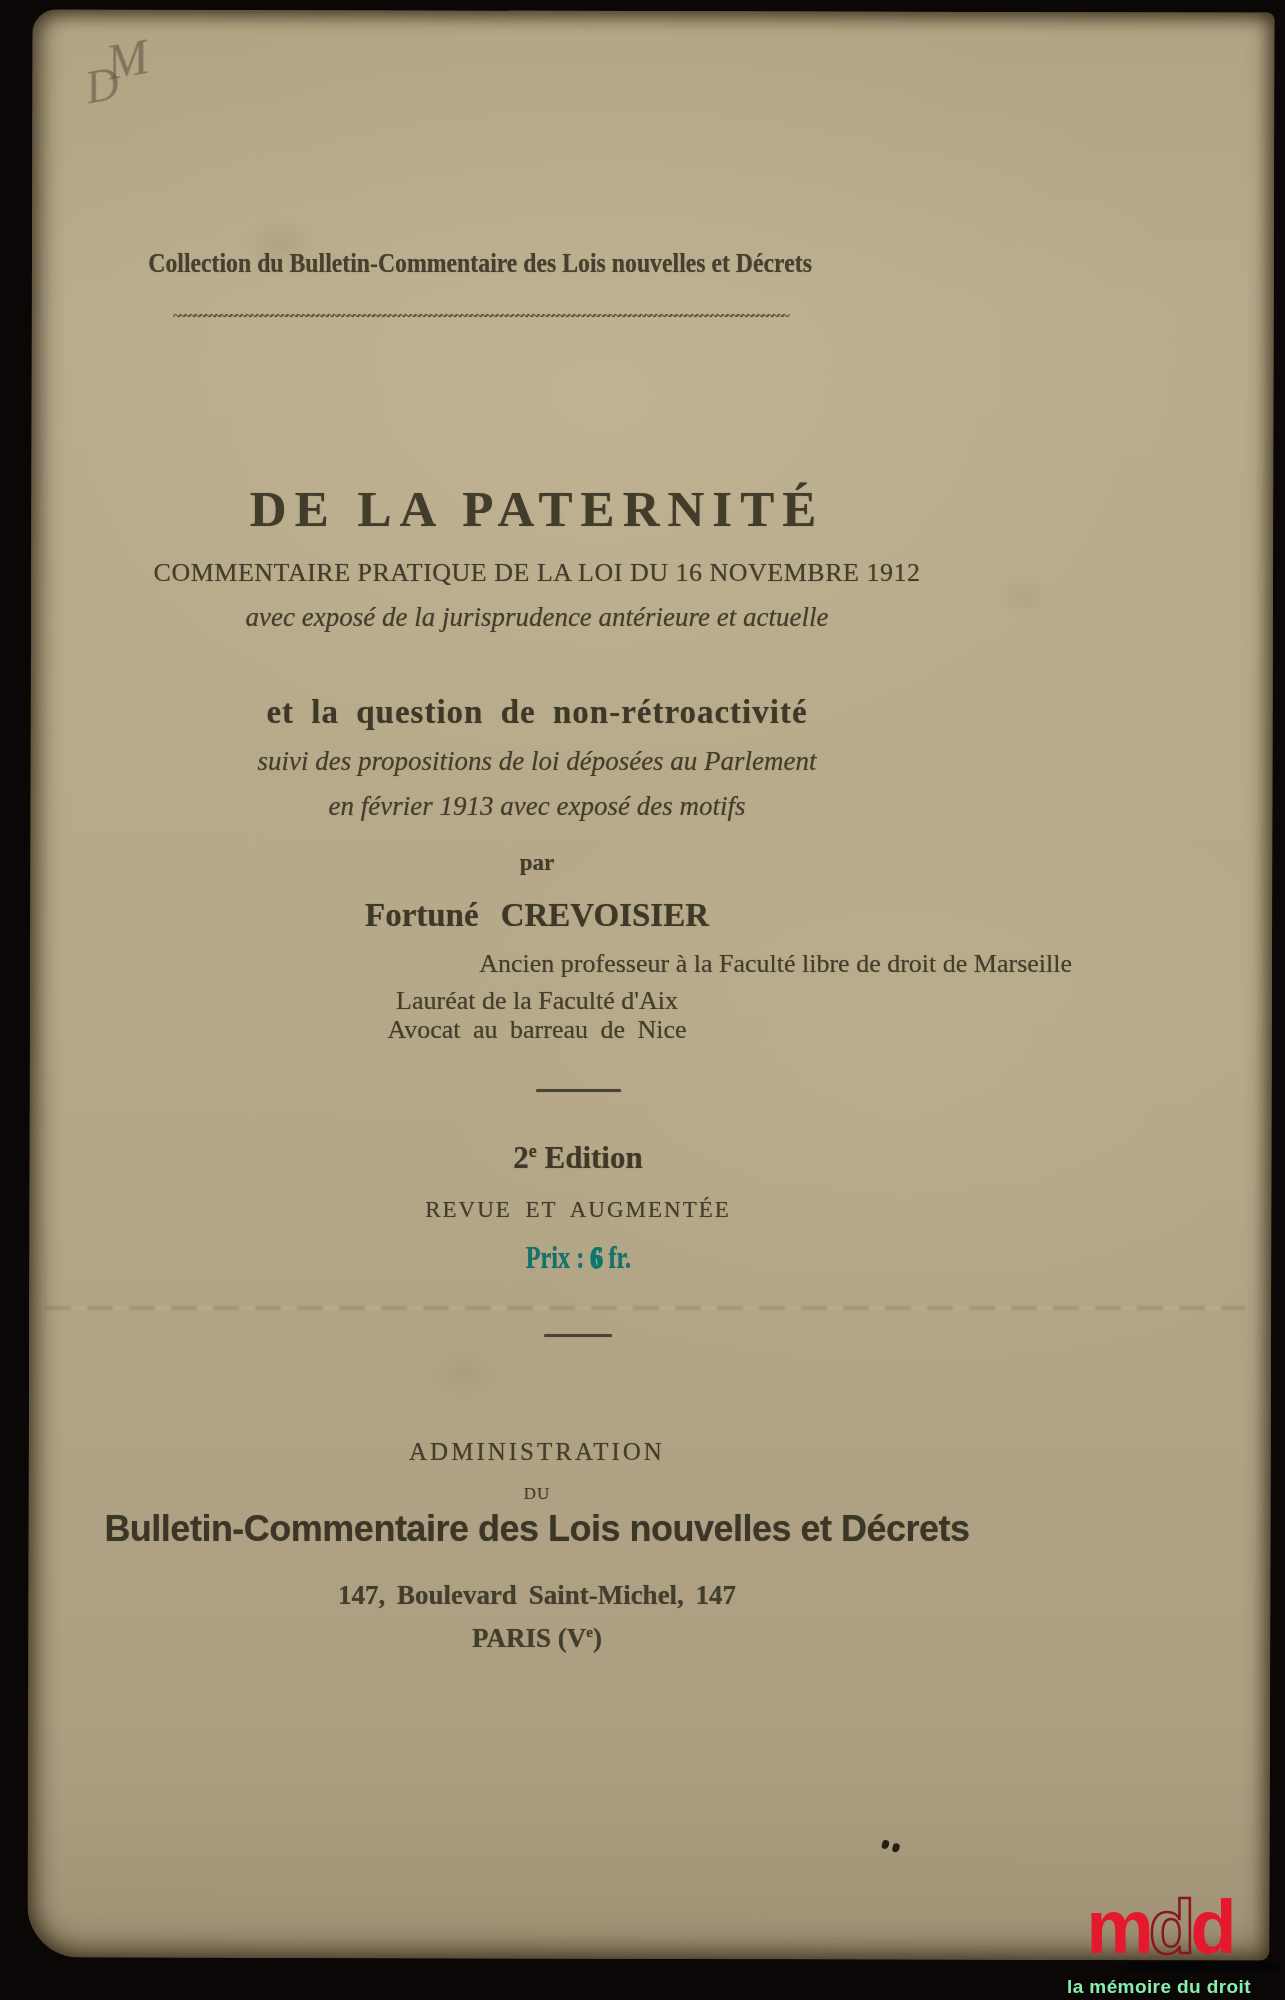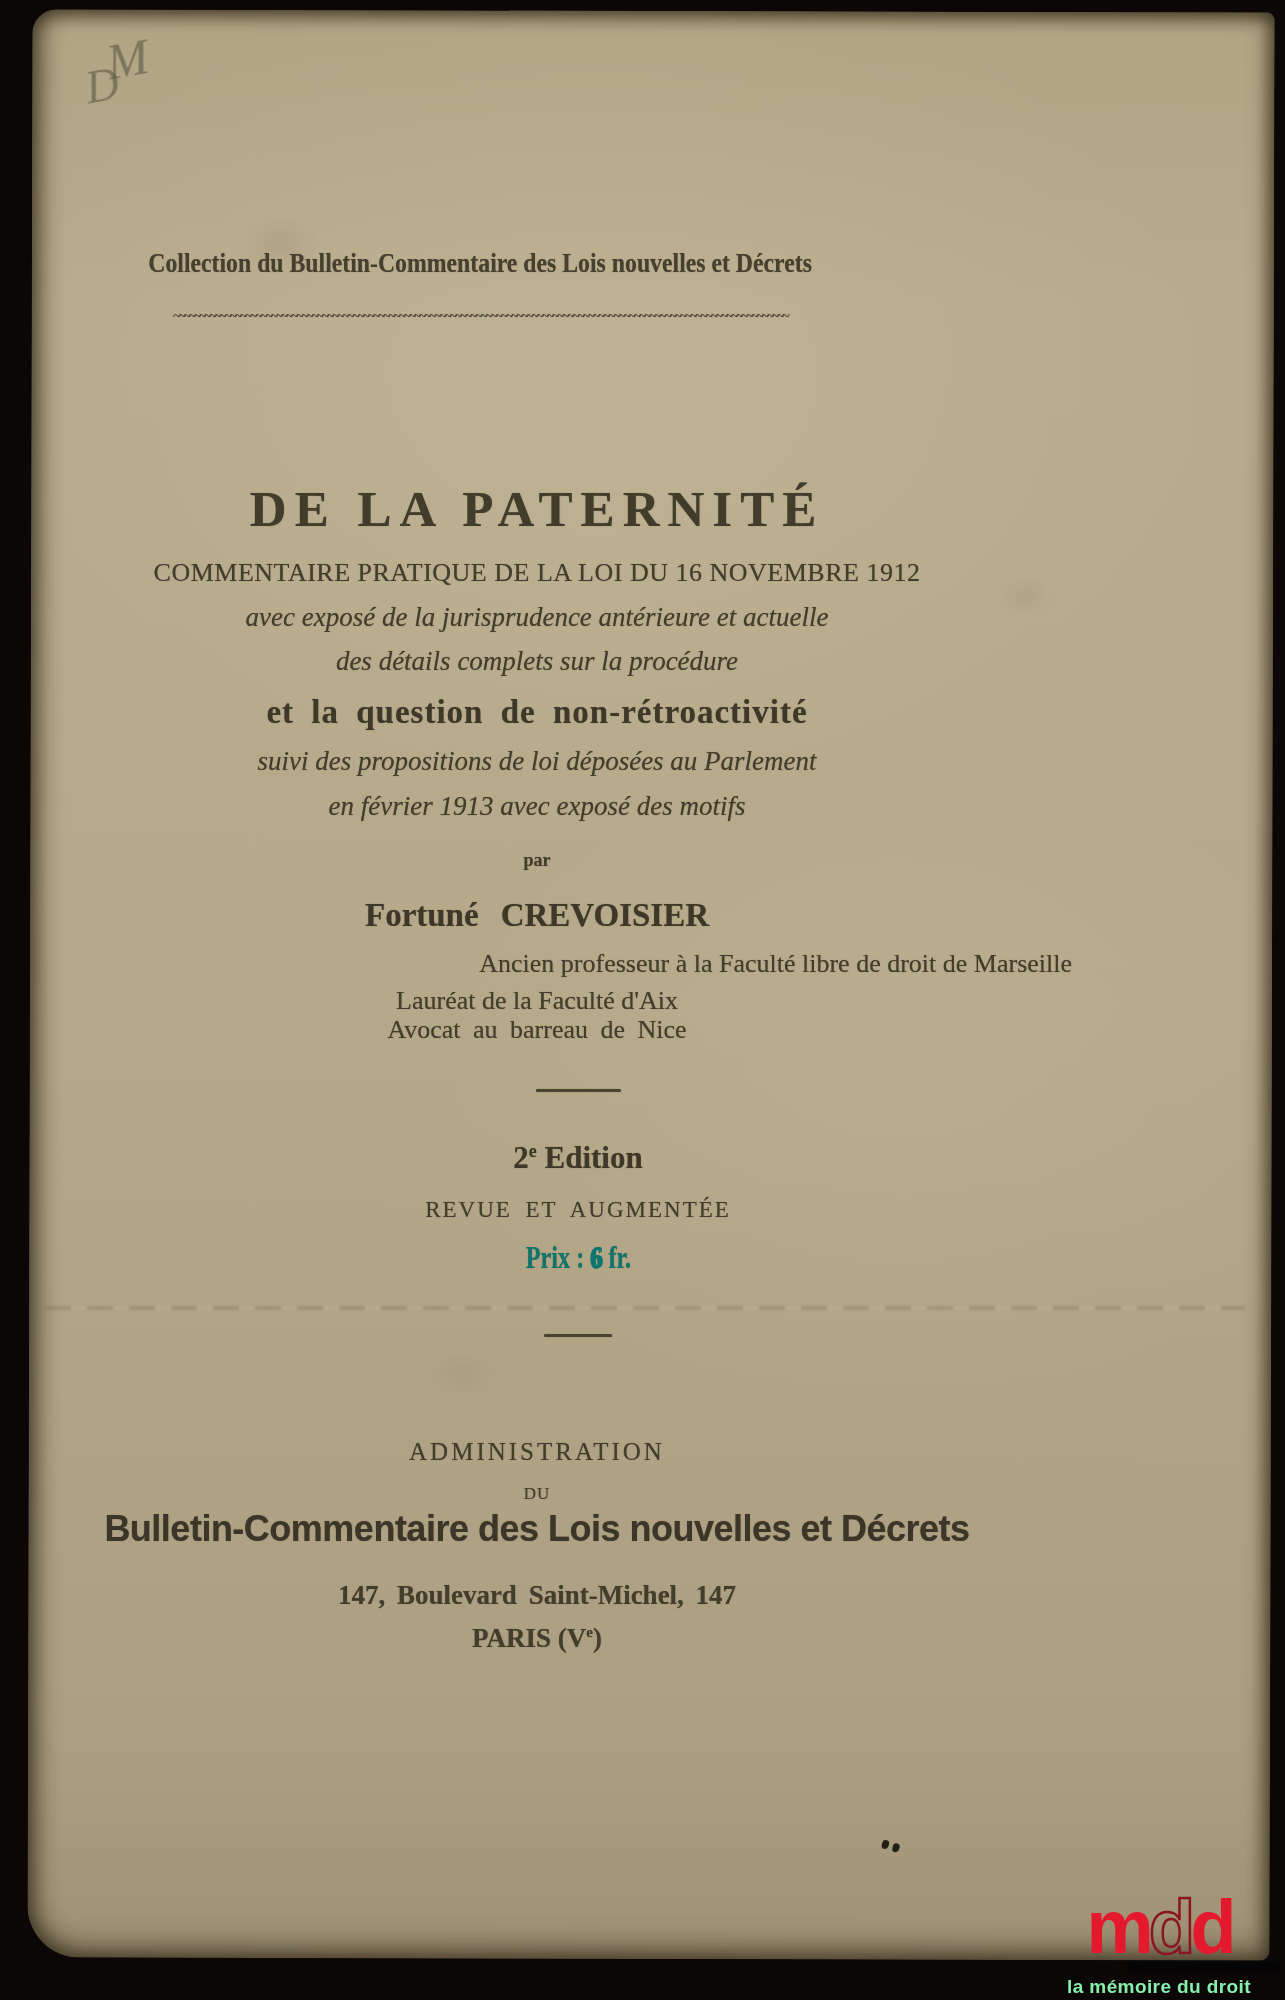--- a/index.html
+++ b/index.html
@@ -41,21 +41,21 @@
   .title1{top:378px;font-size:58px;color:#45402e;}
   .title1 .cond{transform:scale(0.86,1.18);letter-spacing:2px;}
   .title2{top:480px;font-size:51px;font-weight:bold;letter-spacing:8px;color:#423c2b;}
   .caps1912{top:558px;font-size:26px;letter-spacing:0.5px;}
   .ital{font-style:italic;font-size:27px;}
   .ital1{top:602px;}
   .ital2{top:646px;}
   .boldq{top:694px;font-size:33px;font-weight:bold;letter-spacing:1px;word-spacing:8px;color:#3e3828;}
   .ital3{top:746px;}
   .ital4{top:791px;}
-  .par{top:850px;font-size:18px;font-weight:bold;}
+  .par{top:850px;font-size:23px;font-weight:bold;}
   .author{top:897px;font-size:33px;font-weight:bold;color:#3e3828;}
   .author .first{margin-right:22px;}
   .atitle{font-size:26px;}
   .at1{top:949px;text-align:right;}
   .at2{top:986px;}
   .at3{top:1015px;word-spacing:6px;}
   .rule{background:#4a4433;height:3px;border-radius:2px;
         box-shadow:0 0 1px rgba(62,55,40,0.6);}
   .rule1{top:1089px;}
   .rule1 .rule{width:85px;margin:0 auto;}
@@ -112,21 +112,20 @@
 
     <div class="ln colh collection">
       <span class="cond">Collection du Bulletin-Commentaire des Lois nouvelles et Décrets</span>
     </div>
     <div class="ln colh wavy">~~~~~~~~~~~~~~~~~~~~~~~~~~~~~~~~~~~~~~~~~~~~~~~~~~~~~~~~~~~~~~~~~~~~~~~~~~~~~~~~~~~~~~~~~~~~~~~~~~~~~~~~~~~~~~~~~~~~~~~~</div>
 
     <div class="ln title2">DE LA PATERNITÉ</div>
 
     <div class="ln caps1912">COMMENTAIRE PRATIQUE DE LA LOI DU 16 NOVEMBRE 1912</div>
     <div class="ln ital ital1">avec exposé de la jurisprudence antérieure et actuelle</div>
-    <div class="ln ital ital2">des détails complets sur la procédure</div>
     <div class="ln boldq">et la question de non-rétroactivité</div>
     <div class="ln ital ital3">suivi des propositions de loi déposées au Parlement</div>
     <div class="ln ital ital4">en février 1913 avec exposé des motifs</div>
 
     <div class="ln par">par</div>
     <div class="ln author">
       <span class="first">Fortuné</span><span>CREVOISIER</span>
     </div>
     <div class="ln atitle at1">Ancien professeur à la Faculté libre de droit de Marseille</div>
     <div class="ln atitle at2">Lauréat de la Faculté d'Aix</div>

